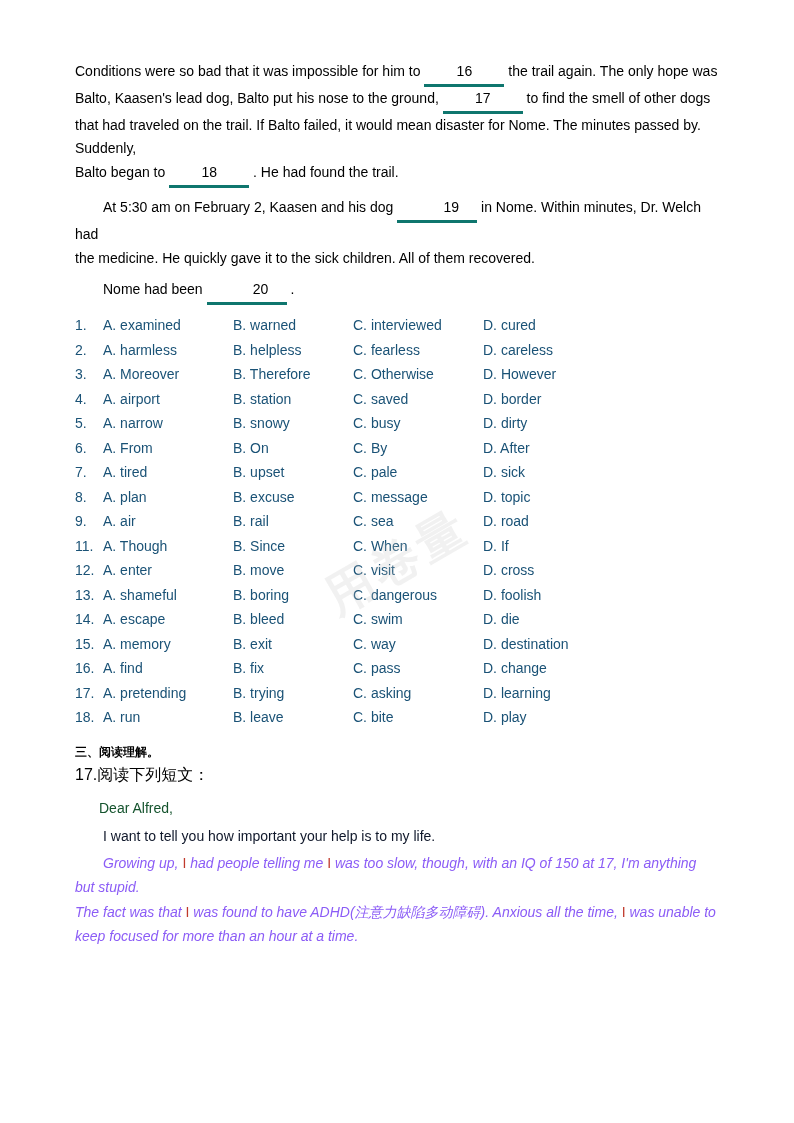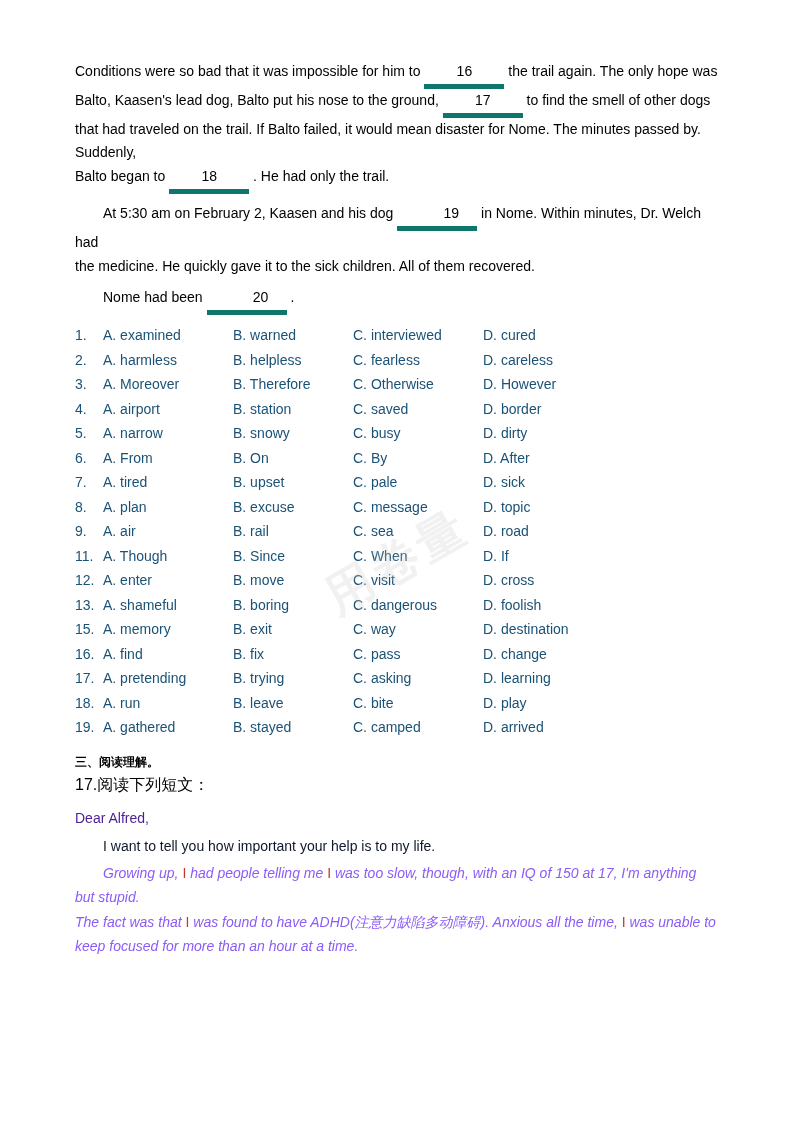--- a/index.html
+++ b/index.html
@@ -13,21 +13,21 @@
       padding: 60px 75px 60px 75px;
       position: relative;
     }
     .passage {
       line-height: 1.7;
       margin-bottom: 8px;
       color: #000;
     }
     .blank {
       display: inline-block;
-      border-bottom: 5px solid #0f766e;
+      border-bottom: 3px solid #0f766e;
       min-width: 80px;
       text-align: center;
       color: #000;
       font-weight: normal;
     }
     .indent {
       text-indent: 2em;
     }
     .options-section {
       margin-top: 4px;
@@ -56,22 +56,23 @@
     .reading-sub {
       margin-bottom: 10px;
       font-size: 16px;
       color: #000;
     }
     .letter-text {
       margin-top: 8px;
       line-height: 1.75;
     }
     .letter-salutation {
-      color: #4c1d95;
+      color: #14532d;
       margin-bottom: 4px;
+      margin-left: 24px;
     }
     .letter-body {
       color: #0f172a;
       text-indent: 2em;
     }
     .red { color: #c0392b; }
     .black { color: #8b5cf6; font-style: italic; }
     .watermark {
       position: absolute;
       top: 50%;
@@ -95,21 +96,21 @@
 <div class="passage">
   <span>Conditions were so bad that it was impossible for him to</span>
   <span class="blank">16</span>
   <span>the trail again. The only hope was</span><br>
   <span>Balto, Kaasen's lead dog, Balto put his nose to the ground,</span>
   <span class="blank">17</span>
   <span>to find  the smell of other dogs</span><br>
   <span>that had traveled on the trail. If Balto failed, it would mean disaster for Nome. The minutes passed by. Suddenly,</span><br>
   <span>Balto began to</span>
   <span class="blank">18</span>
-  <span>. He had only the trail.</span>
+  <span>. He had found the trail.</span>
 </div>
 
 <div class="passage indent">
   <span>At 5:30 am on February 2, Kaasen and his dog</span>
   <span class="blank">19</span>
   <span>in Nome. Within minutes, Dr. Welch had</span><br>
   <span>the medicine. He quickly gave it to the sick children. All of them recovered.</span>
 </div>
 
 <div class="passage indent">
@@ -197,20 +198,27 @@
     <span class="option-d">D. cross</span>
   </div>
   <div class="option-row">
     <span class="option-num num-blue">13.</span>
     <span class="option-a">A. shameful</span>
     <span class="option-b">B. boring</span>
     <span class="option-c">C. dangerous</span>
     <span class="option-d">D. foolish</span>
   </div>
   <div class="option-row">
+    <span class="option-num num-blue">14.</span>
+    <span class="option-a">A. escape</span>
+    <span class="option-b">B. bleed</span>
+    <span class="option-c">C. swim</span>
+    <span class="option-d">D. die</span>
+  </div>
+  <div class="option-row">
     <span class="option-num num-blue">15.</span>
     <span class="option-a">A. memory</span>
     <span class="option-b">B. exit</span>
     <span class="option-c">C. way</span>
     <span class="option-d">D. destination</span>
   </div>
   <div class="option-row">
     <span class="option-num num-blue">16.</span>
     <span class="option-a">A. find</span>
     <span class="option-b">B. fix</span>
@@ -223,27 +231,20 @@
     <span class="option-b">B. trying</span>
     <span class="option-c">C. asking</span>
     <span class="option-d">D. learning</span>
   </div>
   <div class="option-row">
     <span class="option-num num-blue">18.</span>
     <span class="option-a">A. run</span>
     <span class="option-b">B. leave</span>
     <span class="option-c">C. bite</span>
     <span class="option-d">D. play</span>
-  </div>
-  <div class="option-row">
-    <span class="option-num num-blue">19.</span>
-    <span class="option-a">A. gathered</span>
-    <span class="option-b">B. stayed</span>
-    <span class="option-c">C. camped</span>
-    <span class="option-d">D. arrived</span>
   </div>
 </div>
 
 <div class="section-title">三、阅读理解。</div>
 <div class="reading-sub">17.阅读下列短文：</div>
 
 <div class="letter-text">
   <div class="letter-salutation">Dear Alfred,</div>
   <div class="letter-body">I want to tell you how important your help is to my life.</div>
   <div style="text-indent:2em; line-height:1.75; margin-top:2px;">

